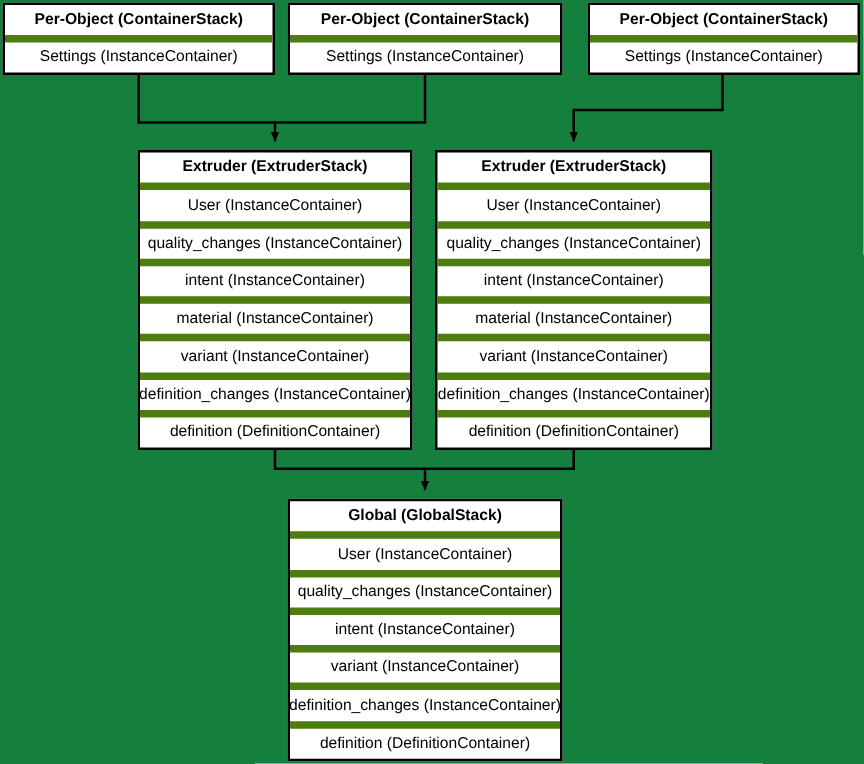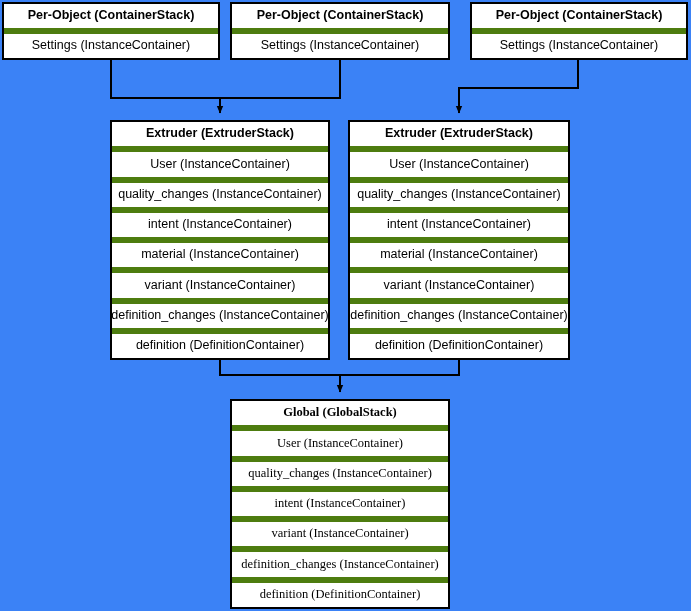--- a/index.html
+++ b/index.html
@@ -4,21 +4,21 @@
 <style>
   html, body {
     margin: 0;
     padding: 0;
     background: #ffffff;
   }
   #canvas {
     position: relative;
     width: 691px;
     height: 611px;
-    background: #3b82f6;
+    background: #15803d;
     font-family: "Liberation Sans", sans-serif;
     overflow: hidden;
   }
   .connectors {
     position: absolute;
     left: 0;
     top: 0;
     width: 691px;
     height: 611px;
     pointer-events: none;
@@ -98,21 +98,21 @@
       <div class="stack-box" style="left: 348px; top: 120px; width: 222px; height: 240px;">
         <div class="stack-row header">Extruder (ExtruderStack)</div>
         <div class="stack-row">User (InstanceContainer)</div>
         <div class="stack-row">quality_changes (InstanceContainer)</div>
         <div class="stack-row">intent (InstanceContainer)</div>
         <div class="stack-row">material (InstanceContainer)</div>
         <div class="stack-row">variant (InstanceContainer)</div>
         <div class="stack-row">definition_changes (InstanceContainer)</div>
         <div class="stack-row">definition (DefinitionContainer)</div>
       </div>
-      <div class="stack-box" style="left: 230px; top: 399px; width: 220px; height: 210px; font-family: Liberation Serif, serif;">
+      <div class="stack-box" style="left: 230px; top: 399px; width: 220px; height: 210px;">
         <div class="stack-row header">Global (GlobalStack)</div>
         <div class="stack-row">User (InstanceContainer)</div>
         <div class="stack-row">quality_changes (InstanceContainer)</div>
         <div class="stack-row">intent (InstanceContainer)</div>
         <div class="stack-row">variant (InstanceContainer)</div>
         <div class="stack-row">definition_changes (InstanceContainer)</div>
         <div class="stack-row">definition (DefinitionContainer)</div>
       </div>
     </div>
 

